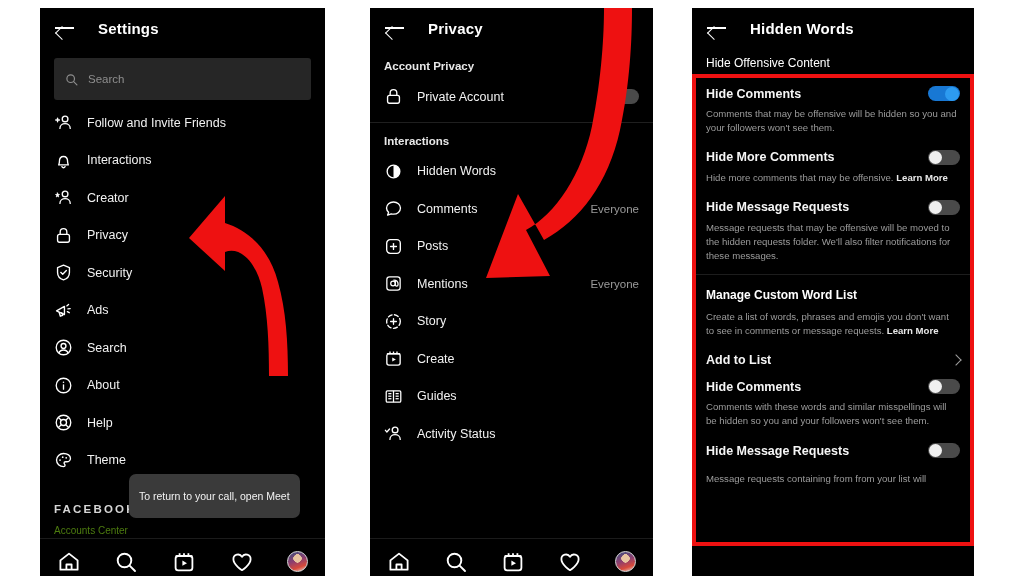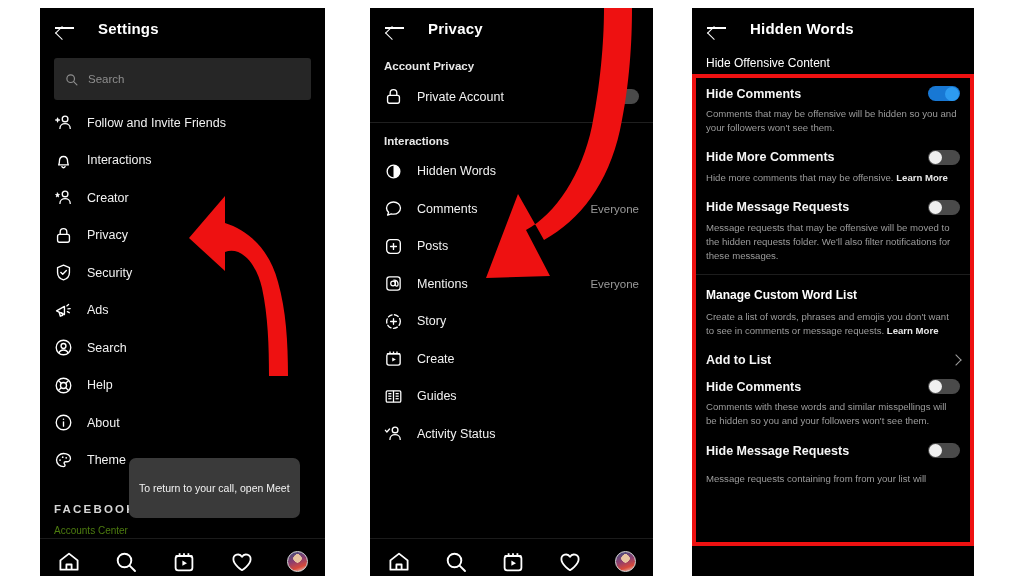--- a/index.html
+++ b/index.html
@@ -89,21 +89,21 @@
   .fb-label {
     font-size: 11.5px; font-weight: bold; color: #d6d6d6;
     letter-spacing: 2.2px; height: 20px; line-height: 20px;
   }
   .accounts-center {
     font-size: 10px; color: #4d7c0f; margin-top: 6px; cursor: pointer;
   }
   .tooltip {
     position: absolute; left: 89px; bottom: 66px;
     background: #3a3a3a; color: #f2f2f2;
-    font-size: 10.5px; padding: 24px 10px; border-radius: 7px;
+    font-size: 10.5px; padding: 16px 10px; border-radius: 7px;
     white-space: nowrap; z-index: 6;
   }
 
   .bottom-nav {
     position: absolute; bottom: 0; left: 0; right: 0;
     height: 46px; border-top: 1px solid #1b1b1b;
     display: flex; align-items: center; justify-content: space-around;
     background: #000; z-index: 5;
   }
   .navbtn { width: 24px; height: 24px; position: relative; cursor: pointer; }
@@ -229,41 +229,41 @@
       <span class="lbl">Ads</span>
     </div>
 
     <div class="srow">
       <svg class="ico" viewBox="0 0 24 24" fill="none" stroke="#fff" stroke-width="1.7">
         <circle cx="12" cy="12" r="9.2"></circle>
           <circle cx="12" cy="10" r="3.1"></circle>
         <path d="M6.2 19.3c.8-2.6 3-4.1 5.8-4.1s5 1.5 5.8 4.1"></path>
       </svg>
       <span class="lbl">Search</span>
+    </div>
+
+    <div class="srow">
+      <svg class="ico" viewBox="0 0 24 24" fill="none" stroke="#fff" stroke-width="1.7" stroke-linecap="round">
+        <circle cx="12" cy="12" r="9.2"></circle>
+          <line x1="12" y1="11.2" x2="12" y2="16.6"></line>
+        <circle cx="12" cy="7.8" r="1" fill="#fff" stroke="none"></circle>
+      </svg>
+      <span class="lbl">About</span>
     </div>
 
     <div class="srow">
       <svg class="ico" viewBox="0 0 24 24" fill="none" stroke="#fff" stroke-width="1.7">
         <circle cx="12" cy="12" r="9.2"></circle>
           <circle cx="12" cy="12" r="3.8"></circle>
         <line x1="5.6" y1="5.6" x2="9.3" y2="9.3"></line>
           <line x1="14.7" y1="14.7" x2="18.4" y2="18.4"></line>
         <line x1="18.4" y1="5.6" x2="14.7" y2="9.3"></line>
           <line x1="9.3" y1="14.7" x2="5.6" y2="18.4"></line>
       </svg>
       <span class="lbl">Help</span>
-    </div>
-
-    <div class="srow">
-      <svg class="ico" viewBox="0 0 24 24" fill="none" stroke="#fff" stroke-width="1.7" stroke-linecap="round">
-        <circle cx="12" cy="12" r="9.2"></circle>
-          <line x1="12" y1="11.2" x2="12" y2="16.6"></line>
-        <circle cx="12" cy="7.8" r="1" fill="#fff" stroke="none"></circle>
-      </svg>
-      <span class="lbl">About</span>
     </div>
 
     <div class="srow">
       <svg class="ico" viewBox="0 0 24 24" fill="none" stroke="#fff" stroke-width="1.7" stroke-linejoin="round">
         <path d="M12 3.2c-4.9 0-8.8 3.7-8.8 8.3 0 4.6 3.9 8.3 8.8 8.3 1.4 0 2-.8 2-1.7 0-1.5-1.3-1.6-1.3-2.8 0-1 .8-1.7 1.9-1.7h1.5c2.6 0 4.7-2 4.7-4.5 0-3.2-3.7-5.9-8.8-5.9z"></path>
         <circle cx="7.6" cy="11.4" r="1.1" fill="#fff" stroke="none"></circle>
         <circle cx="11" cy="7.8" r="1.1" fill="#fff" stroke="none"></circle>
         <circle cx="15.4" cy="8.6" r="1.1" fill="#fff" stroke="none"></circle>
       </svg>
       <span class="lbl">Theme</span>

